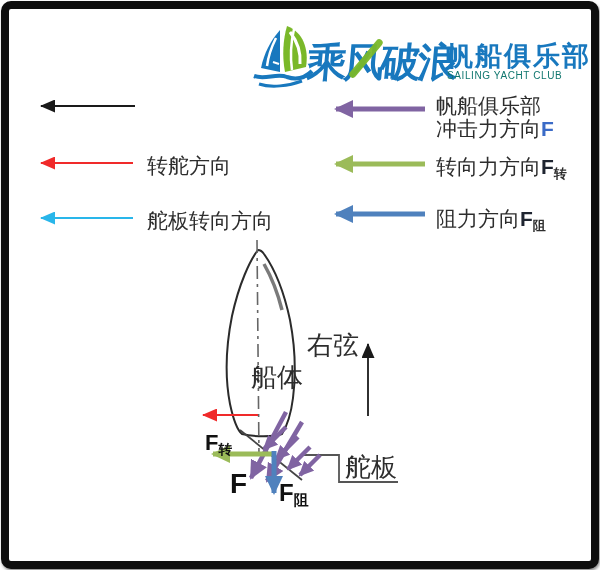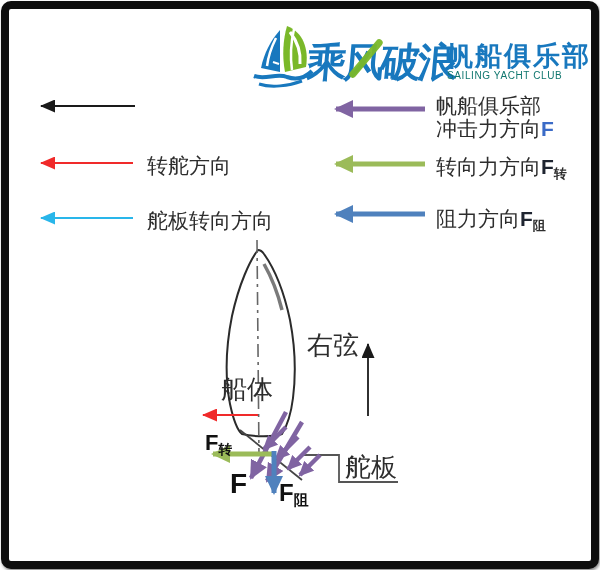--- a/index.html
+++ b/index.html
@@ -143,21 +143,21 @@
     <div><span>冲击力方向</span><span class="force blue">F</span></div>
   </div>
   <div class="lbl legend-text" style="left:427px;top:144px;">
     <span>转向力方向</span><span class="force dark">F</span><span class="fsub">转</span>
   </div>
   <div class="lbl legend-text" style="left:427px;top:196px;">
     <span>阻力方向</span><span class="force dark">F</span><span class="fsub">阻</span>
   </div>
 
   <div class="lbl dlabel" style="left:298px;top:319px;">右弦</div>
-  <div class="lbl dlabel" style="left:212px;top:351px;margin-top:12px;">船体</div>
+  <div class="lbl dlabel" style="left:242px;top:351px;">船体</div>
   <div class="lbl dlabel" style="left:336px;top:441px;">舵板</div>
 
   <div class="lbl flabel" style="left:196px;top:421px;font-size:22px;text-align:right;">
     <span>F</span><span class="fsub">转</span>
   </div>
   <div class="lbl flabel" style="left:221px;top:459px;font-size:28px;">
     <span>F</span><span class="fsub"></span>
   </div>
   <div class="lbl flabel" style="left:270px;top:470px;font-size:24px;">
     <span>F</span><span class="fsub">阻</span>

